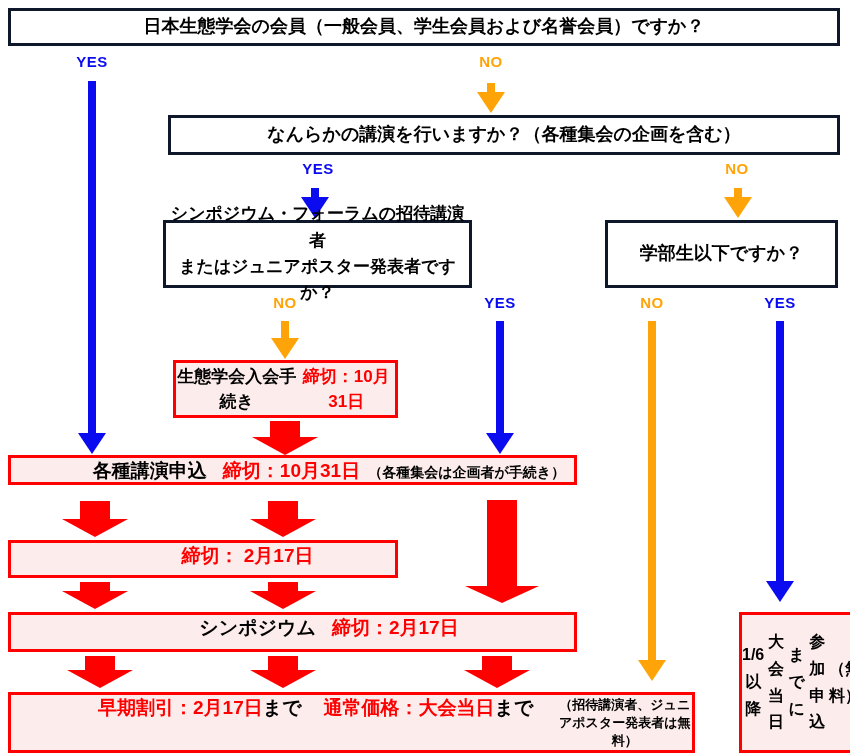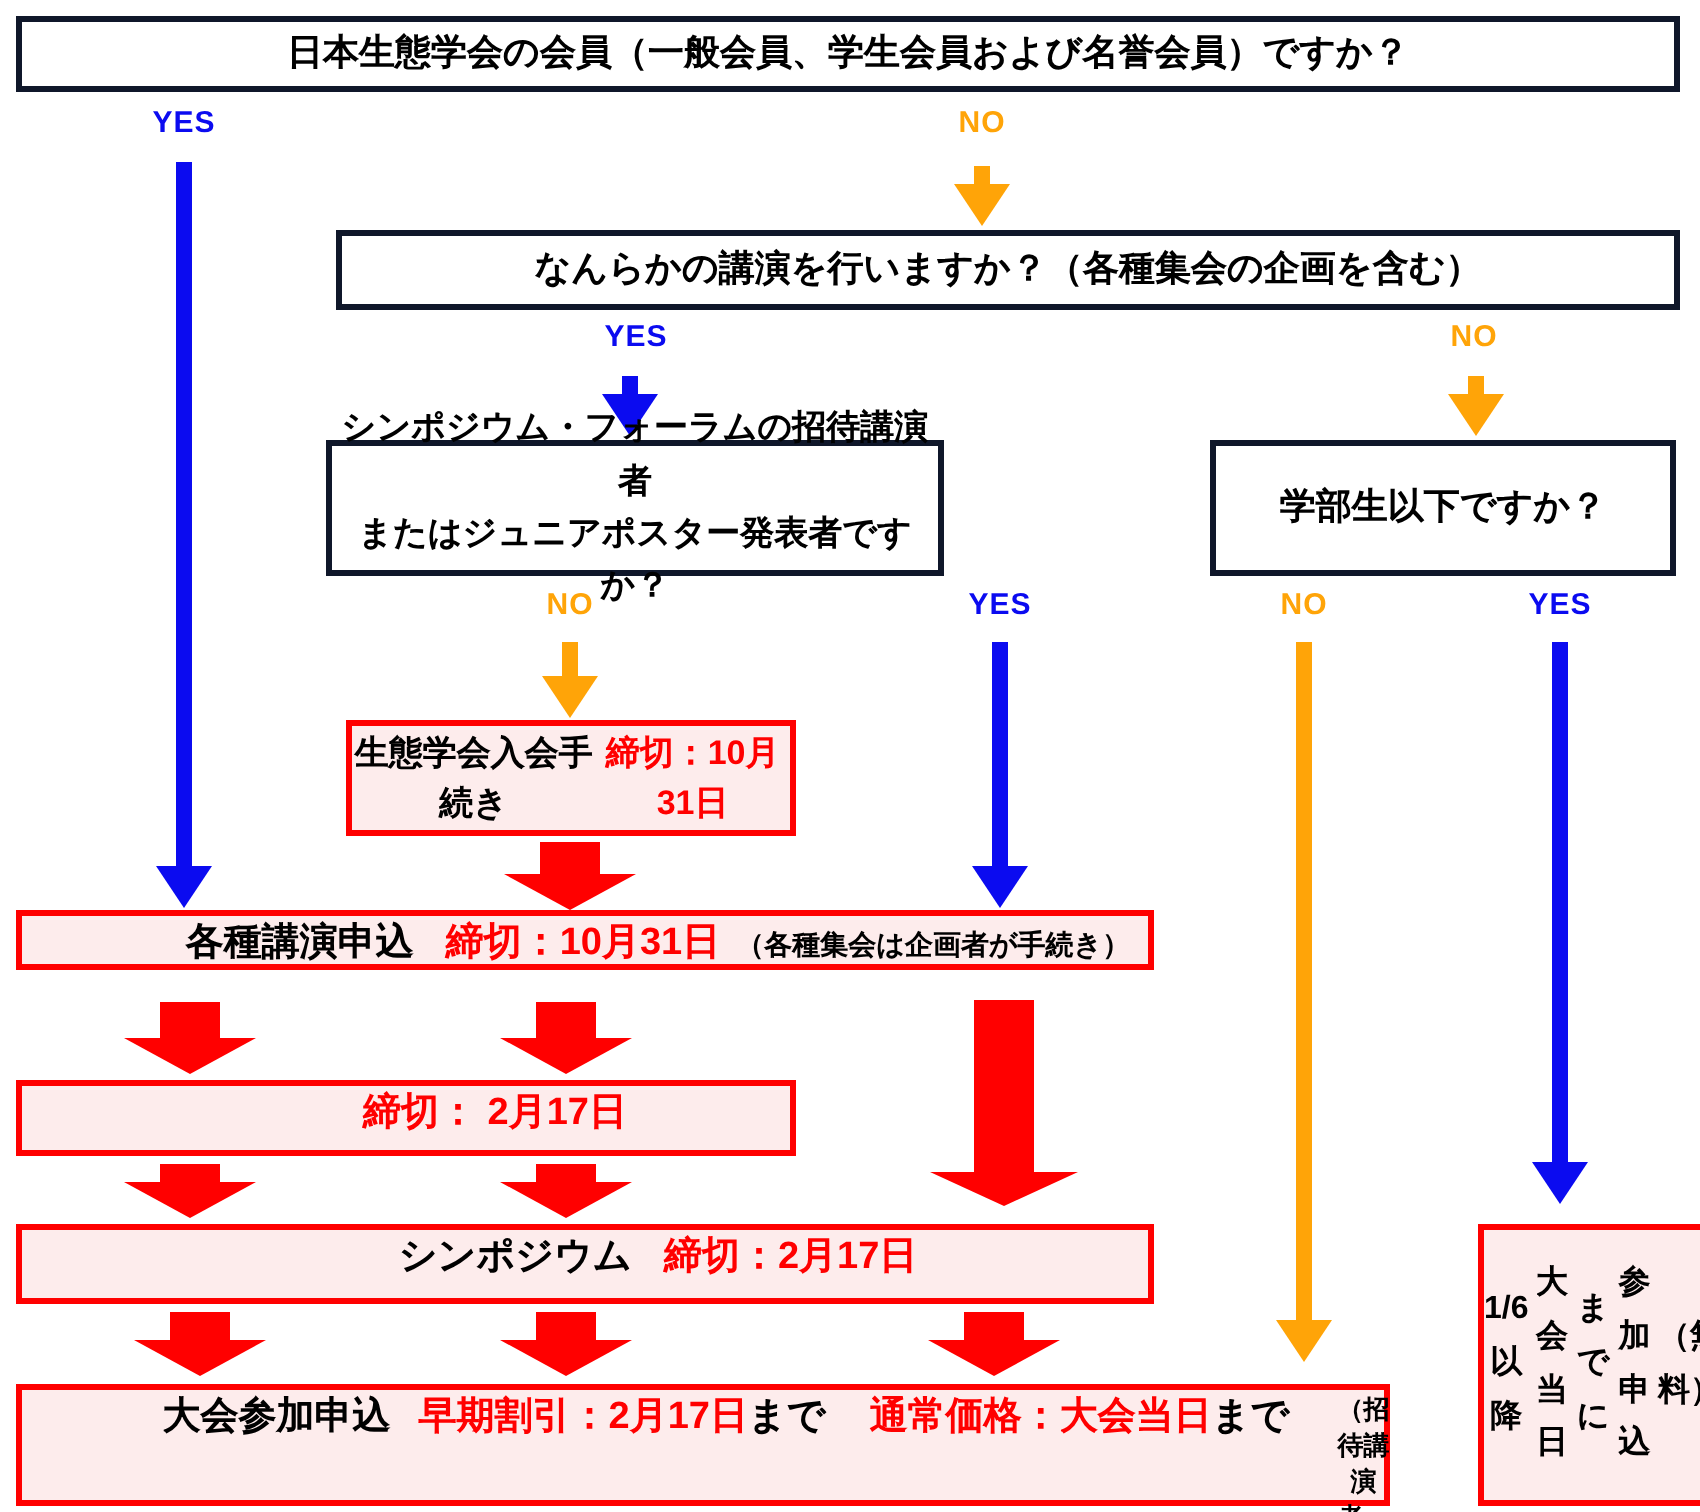--- a/index.html
+++ b/index.html
@@ -173,21 +173,20 @@
     <div class="barr-shaft"></div>
     <div class="barr-head"></div>
   </div>
   <div class="barr" style="left:464px;top:656px;height:32px;">
     <div class="barr-shaft"></div>
     <div class="barr-head"></div>
   </div>
 
   <div class="rbox" style="left:8px;top:692px;width:687px;height:61px;font-size:19px;">
     <div class="row">
-      <span>大会参加申込</span>
       <span class="red" style="margin-left:14px;">早期割引：2月17日</span>
       <span>まで</span>
       <span class="red" style="margin-left:22px;">通常価格：大会当日</span>
       <span>まで</span>
     </div>
     <div style="text-align:center;font-size:13px;margin-top:1px;padding-left:24px;">（招待講演者、ジュニアポスター発表者は無料）</div>
   </div>
 
   <div class="rbox" style="left:715px;top:612px;width:125px;height:141px;align-items:center;text-align:center;font-size:16px;line-height:1.68;margin-left:24px;">
     <span>1/6以降</span>

